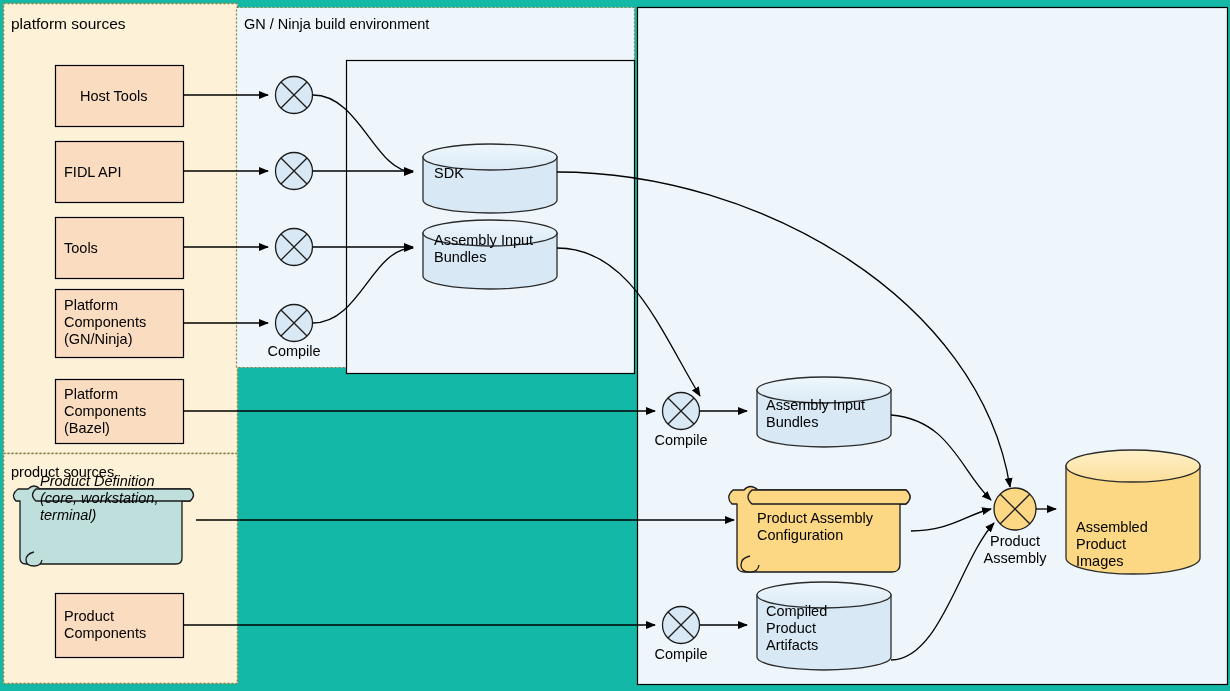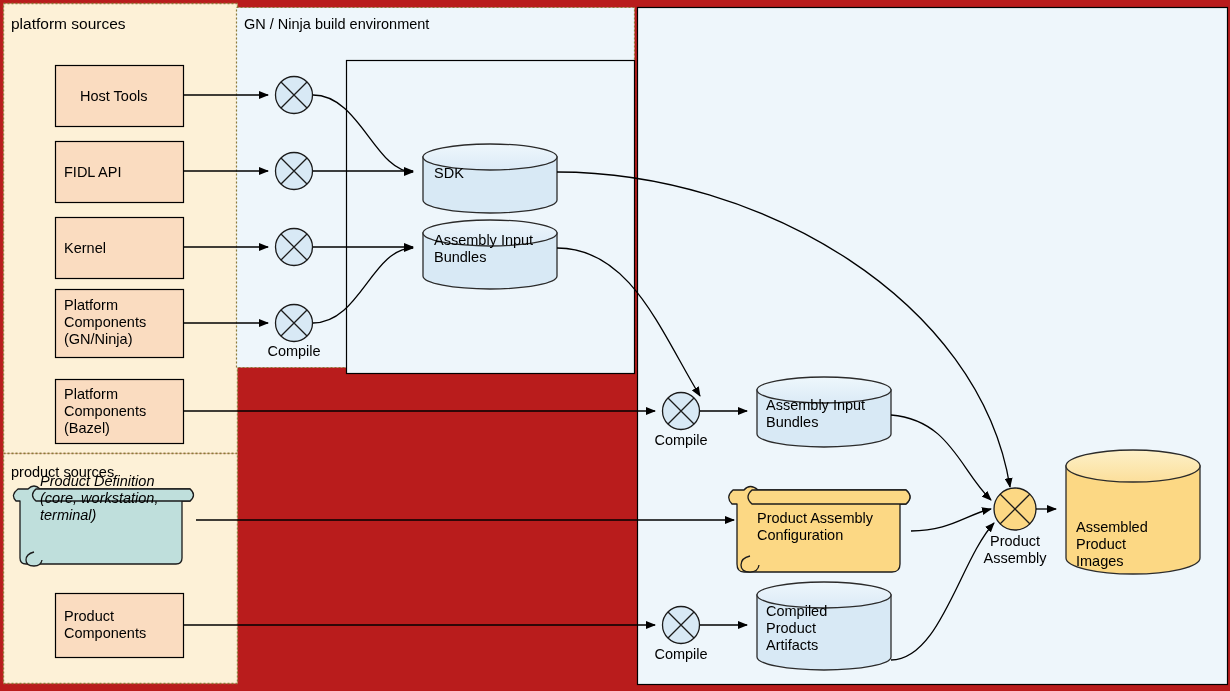--- a/index.html
+++ b/index.html
@@ -7,21 +7,21 @@
     padding: 0;
     background: #ffffff;
   }
   body {
     font-family: "Liberation Sans", sans-serif;
   }
   #stage {
     position: relative;
     width: 1230px;
     height: 691px;
-    background: #b91c1c;
+    background: #14b8a6;
     overflow: hidden;
   }
   #stage svg.layer {
     position: absolute;
     left: 0;
     top: 0;
     width: 1230px;
     height: 691px;
   }
   .lbl {
@@ -172,21 +172,21 @@
       <path d="M1036,509 H1056" marker-end="url(#arrow)"></path>
     </g>
   </svg>
 
   <div class="container-title" style="left:11px; top:15px; font-size:15.5px;">platform sources</div>
   <div class="container-title" style="left:11px; top:464px;">product sources</div>
   <div class="container-title" style="left:244px; top:16px;">GN / Ninja build environment</div>
 
   <div class="lbl" style="left:80px; top:88px;">Host Tools</div>
   <div class="lbl" style="left:64px; top:164px;">FIDL API</div>
-  <div class="lbl" style="left:64px; top:240px;">Kernel</div>
+  <div class="lbl" style="left:64px; top:240px;">Tools</div>
   <div class="lbl" style="left:64px; top:297px;">Platform
 Components
 (GN/Ninja)</div>
   <div class="lbl" style="left:64px; top:386px;">Platform
 Components
 (Bazel)</div>
 
   <div class="lbl" style="left:40px; top:473px;font-style:italic;">Product Definition
 (core, workstation,
 terminal)</div>

